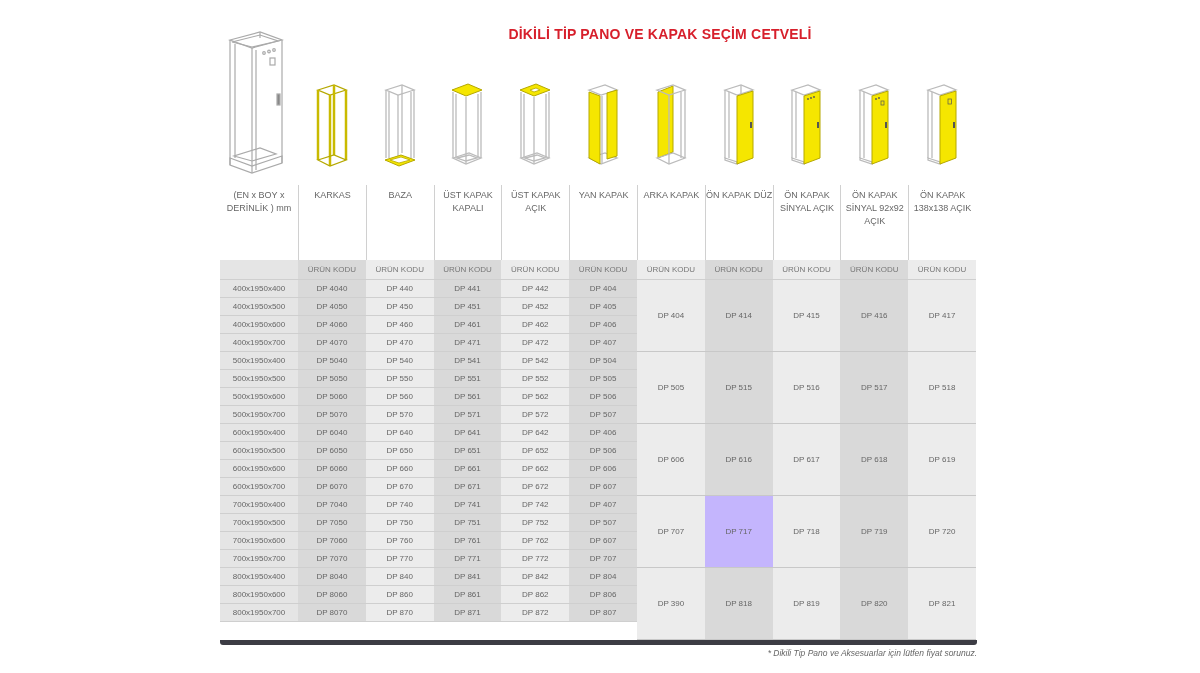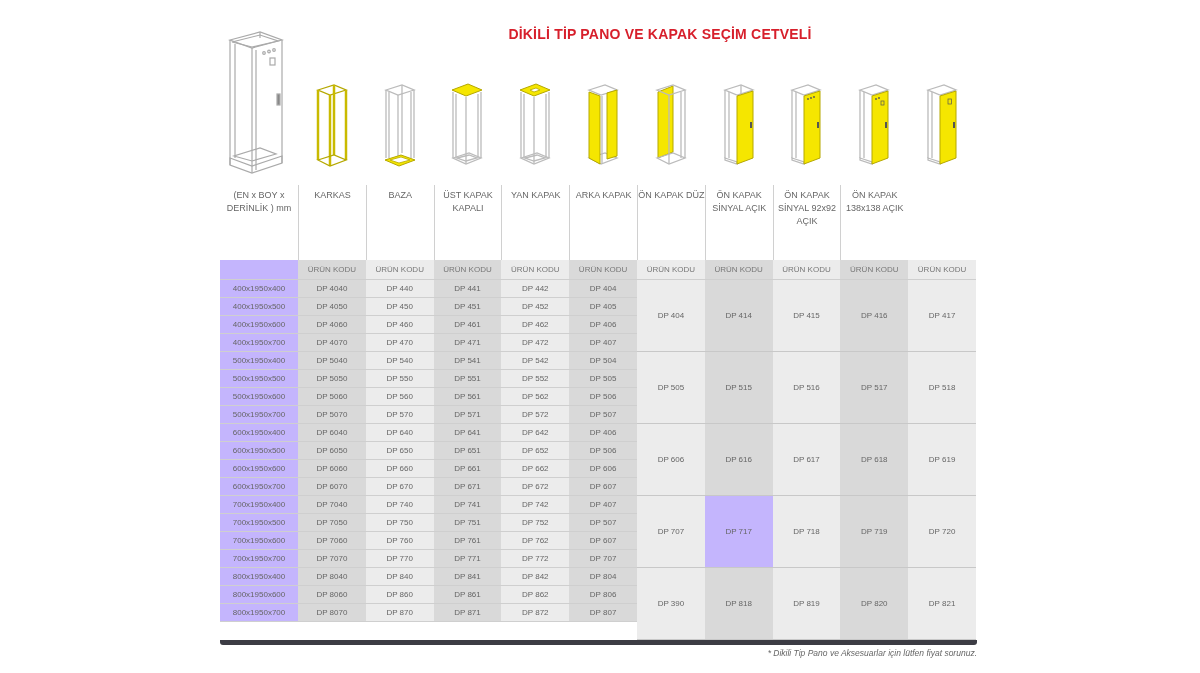--- a/index.html
+++ b/index.html
@@ -10,21 +10,21 @@
   .icon-cell{width:67.8px;height:100px;display:flex;justify-content:center;align-items:flex-start;}
   .icon-cell svg{display:block;}
   .head-labels{position:absolute;left:220px;top:185px;width:757px;height:75px;display:flex;}
   .hl{font-size:9px;line-height:13px;text-align:center;color:#666;text-transform:none;padding-top:4px;box-sizing:border-box;height:75px;}
   .hl.first{width:78px;}
   .hl.col{width:67.8px;border-left:1px solid #d0d0d0;}
   .tbl{position:absolute;left:220px;top:260px;width:757px;}
   .row{display:flex;height:18px;}
   .hdr{height:20px;}
   .c{font-size:8px;display:flex;align-items:center;justify-content:center;color:#666;box-sizing:border-box;}
-  .c.lab{width:78px;background:#c4b5fd;border-bottom:1px solid #cfcfcf;}
+  .c.lab{width:78px;background:#e5e5e5;border-bottom:1px solid #cfcfcf;}
   .c.col{width:67.8px;border-bottom:1px solid #cfcfcf;}
   .hdr .c{border-bottom:1px solid #cfcfcf;font-size:8px;color:#777;}
   .bg-a{background:#ececec;}
   .bg-b{background:#d9d9d9;}
   .merged{position:absolute;display:flex;align-items:center;justify-content:center;font-size:8px;color:#666;box-sizing:border-box;border-bottom:1px solid #c8c8c8;}
   .bottombar{position:absolute;left:220px;top:640px;width:757px;height:5px;background:#3c3c44;border-radius:0 0 3px 3px;}
   .footnote{position:absolute;left:640px;top:648px;width:337px;text-align:right;font-size:8.5px;font-style:italic;color:#666;}
 </style>
 </head>
 <body>
@@ -197,20 +197,21 @@
         <rect x="29" y="42" width="2" height="6" fill="#555"></rect>
       </svg>
   </div>
 </div>
 
 <div class="head-labels">
   <div class="hl first">(EN x BOY x DERİNLİK ) mm</div>
   <div class="hl col">KARKAS</div>
   <div class="hl col">BAZA</div>
   <div class="hl col">ÜST KAPAK KAPALI</div>
+  <div class="hl col">ÜST KAPAK AÇIK</div>
   <div class="hl col">YAN KAPAK</div>
   <div class="hl col">ARKA KAPAK</div>
   <div class="hl col">ÖN KAPAK DÜZ</div>
   <div class="hl col">ÖN KAPAK SİNYAL AÇIK</div>
   <div class="hl col">ÖN KAPAK SİNYAL 92x92 AÇIK</div>
   <div class="hl col">ÖN KAPAK 138x138 AÇIK</div>
 </div>
 
 <div class="tbl" id="tbl">
   <div class="row hdr">

